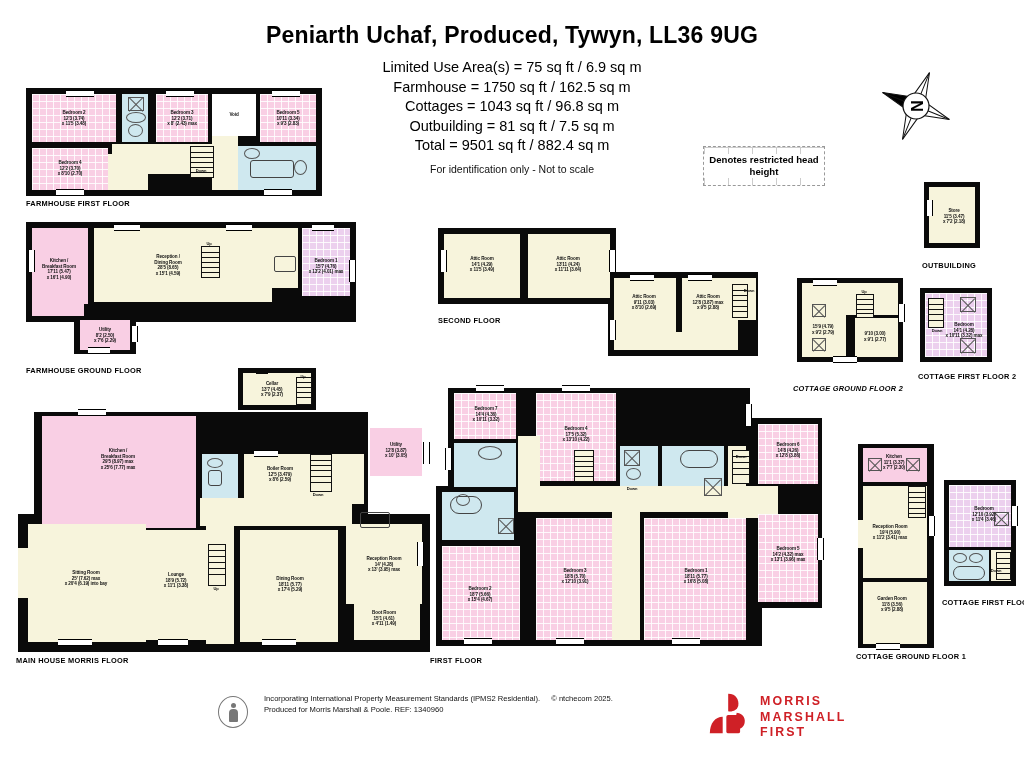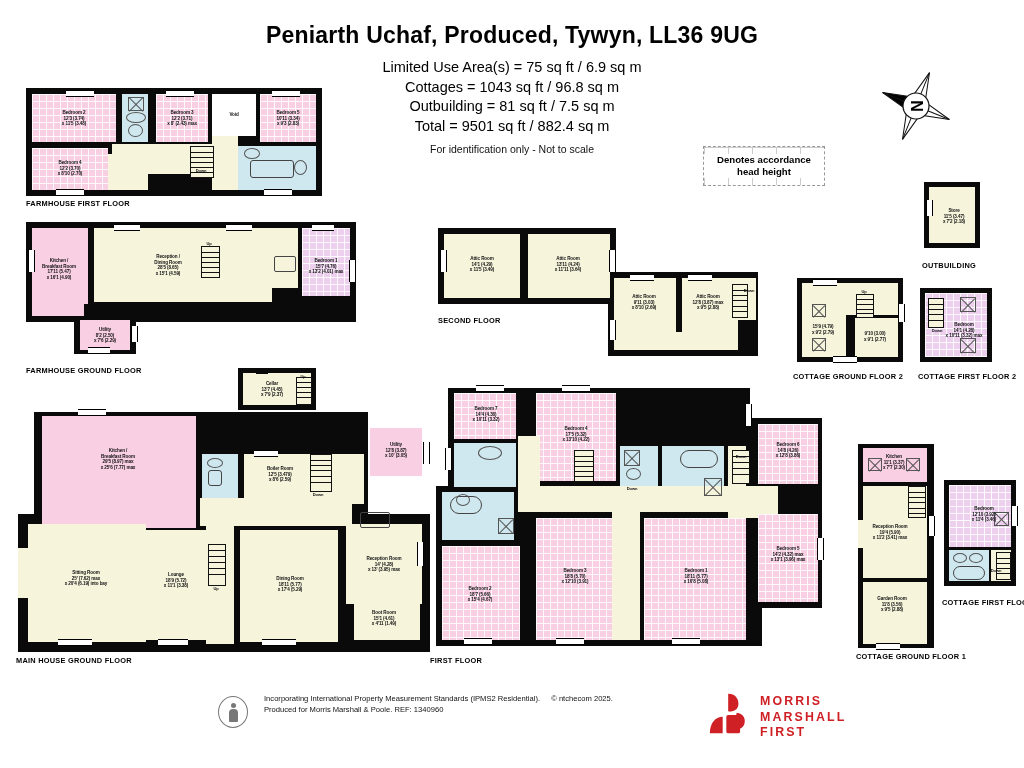--- a/index.html
+++ b/index.html
@@ -62,29 +62,30 @@
             letter-spacing:2.1px;color:#cf2026;}
 </style>
 </head>
 <body>
 
 <div id="stage">
 
   <div class="title">Peniarth Uchaf, Produced, Tywyn, LL36 9UG</div>
   <div class="areas">
     <div>Limited Use Area(s) = 75 sq ft / 6.9 sq m</div>
+    <div>Farmhouse = 1750 sq ft / 162.5 sq m</div>
     <div>Cottages = 1043 sq ft / 96.8 sq m</div>
     <div>Outbuilding = 81 sq ft / 7.5 sq m</div>
     <div>Total = 9501 sq ft / 882.4 sq m</div>
     <div class="small">For identification only - Not to scale</div>
   </div>
 
   <div class="legend">
     <div class="gridlines"></div>
-    <span>Denotes accordance head height</span>
+    <span>Denotes restricted head height</span>
   </div>
 
   <div class="compass">
     <svg viewBox="0 0 80 80" width="80" height="80">
       <g transform="rotate(22 40 40)" fill="none" stroke="#111" stroke-width="1">
         <path d="M40 4 L47 33 L40 40 L33 33 Z"></path>
         <path d="M76 40 L47 47 L40 40 L47 33 Z"></path>
         <path d="M40 76 L33 47 L40 40 L47 47 Z"></path>
         <path d="M4 40 L33 33 L40 40 L33 47 Z" fill="#000"></path>
         <path d="M40 4 L40 76 M4 40 L76 40"></path>
@@ -364,21 +365,21 @@
       <div class="d">x 13' (3.95) max</div>
     </div>
     <div class="lbl" style="left:366px;top:198px;">
       <div>Boot Room</div>
       <div class="d">15'1 (4.61)</div>
       <div class="d">x 4'11 (1.49)</div>
     </div>
     <div class="lbl" style="left:198px;top:174px;font-size:4px;">Up</div>
     <div class="lbl" style="left:300px;top:80px;font-size:4px;">Down</div>
   </div>
-  <div class="floorname" style="left:16px;top:656px;">MAIN HOUSE GROUND FLOOR</div>
+  <div class="floorname" style="left:16px;top:656px;">MAIN HOUSE MORRIS FLOOR</div>
 
   <div class="plan" style="left:436px;top:388px;width:386px;height:264px;">
     <div class="wall" style="left:12px;top:0;width:302px;height:112px;"></div>
     <div class="wall" style="left:0;top:98px;width:326px;height:160px;"></div>
     <div class="wall" style="left:306px;top:30px;width:80px;height:190px;"></div>
 
     <div class="room pink tile" style="left:18px;top:5px;width:62px;height:46px;"></div>
     <div class="room blue" style="left:18px;top:55px;width:62px;height:44px;"></div>
     <div class="room pink tile" style="left:100px;top:5px;width:80px;height:88px;"></div>
     <div class="room blue" style="left:184px;top:58px;width:38px;height:52px;"></div>
@@ -502,21 +503,21 @@
     <div class="lbl" style="left:26px;top:46px;">
       <div class="d">15'9 (4.79)</div>
       <div class="d">x 9'2 (2.79)</div>
     </div>
     <div class="lbl" style="left:78px;top:53px;">
       <div class="d">9'10 (3.00)</div>
       <div class="d">x 9'1 (2.77)</div>
     </div>
     <div class="lbl" style="left:67px;top:11px;font-size:4px;">Up</div>
   </div>
-  <div class="floorname" style="left:793px;top:372px;">COTTAGE GROUND FLOOR 2</div>
+  <div class="floorname" style="left:793px;top:384px;font-style:italic;">COTTAGE GROUND FLOOR 2</div>
 
   <div class="plan" style="left:920px;top:288px;width:72px;height:74px;">
     <div class="wall" style="left:0;top:0;width:72px;height:74px;"></div>
     <div class="room lilac tile" style="left:5px;top:5px;width:62px;height:64px;"></div>
     <div class="stair" style="left:8px;top:10px;width:14px;height:28px;">
       <i style="top:5px"></i>
         <i style="top:10px"></i>
         <i style="top:15px"></i>
         <i style="top:21px"></i>
     </div>

